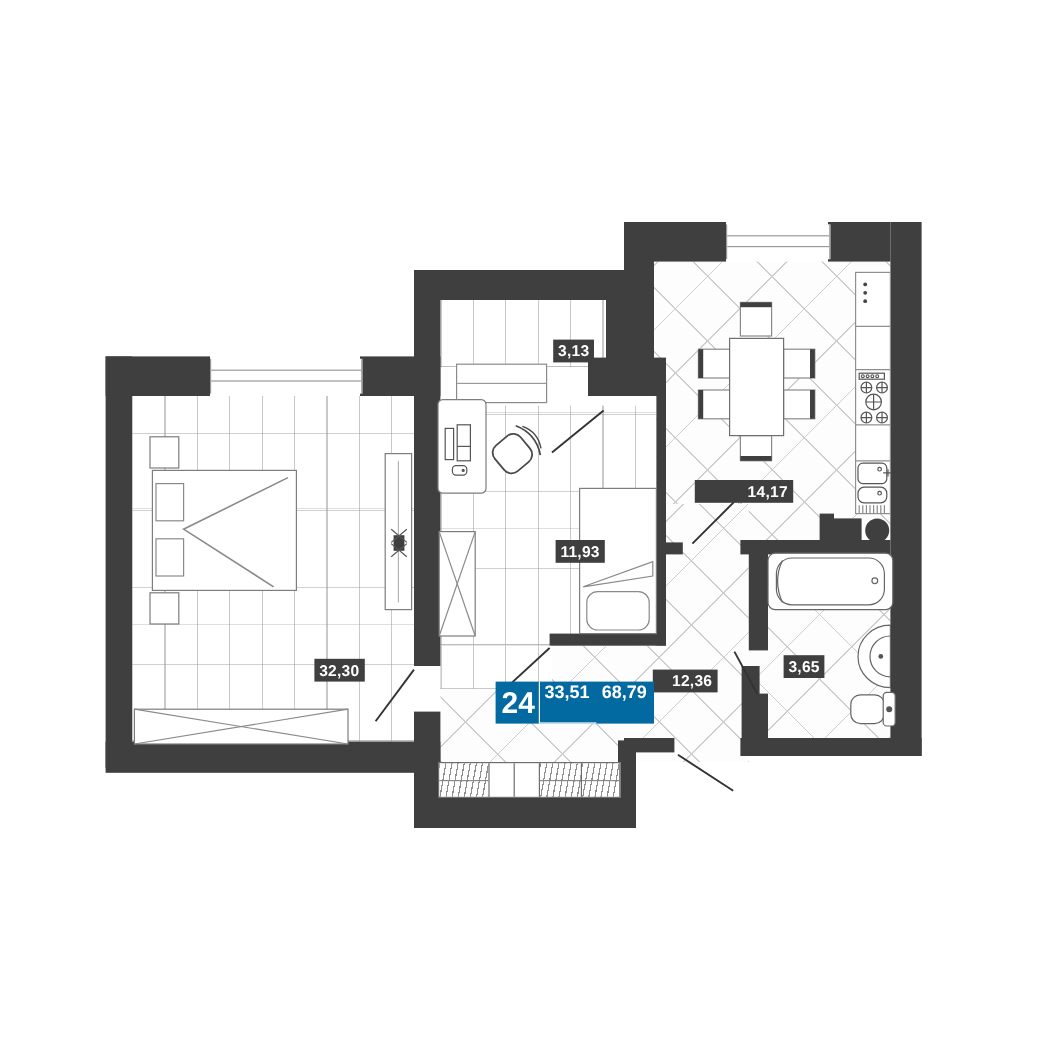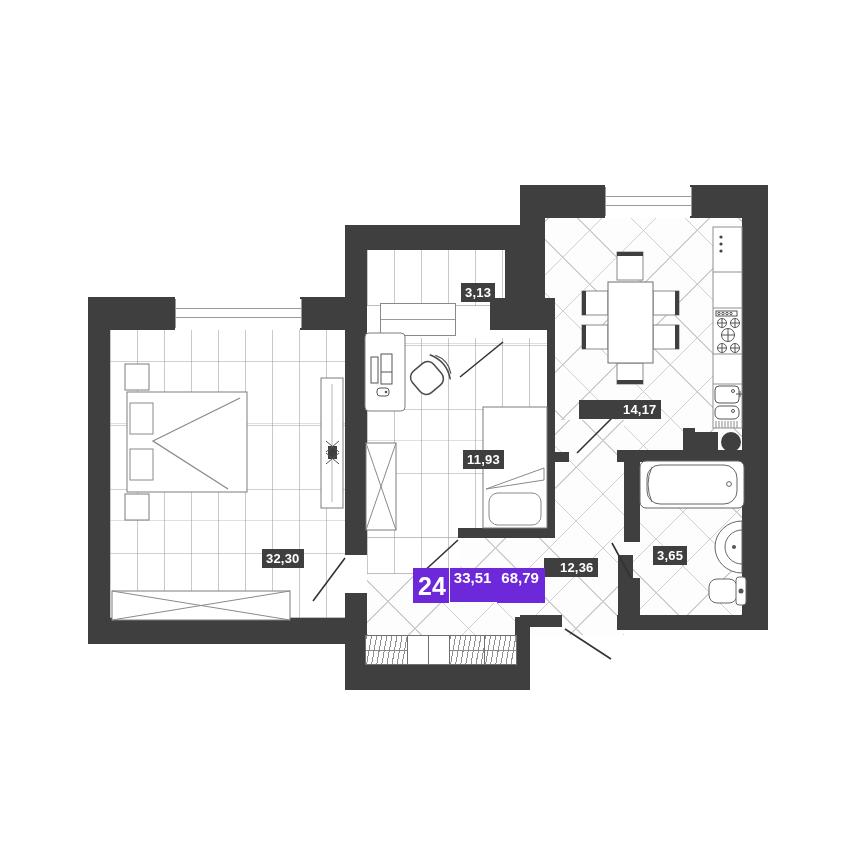--- a/index.html
+++ b/index.html
@@ -16,21 +16,21 @@
       background-color:#fdfdfd;}
   .window{position:absolute;background:
       linear-gradient(#9a9a9a,#9a9a9a) 0 33%/100% 1px no-repeat,
       linear-gradient(#9a9a9a,#9a9a9a) 0 66%/100% 1px no-repeat,#fff;
       border-left:1px solid #9a9a9a;border-right:1px solid #9a9a9a;}
   .glazing{position:absolute;background:
       linear-gradient(#9a9a9a,#9a9a9a) 0 50%/100% 1px no-repeat,#fff;
       border:1px solid #8a8a8a;}
   .badge{position:absolute;background:#3f3f3f;color:#fff;font-size:13px;font-weight:600;
       line-height:17px;padding:1px 4px;letter-spacing:.2px;}
-  .main-badge{position:absolute;left:413px;top:568px;background:#6d28d9;color:#fff;
+  .main-badge{position:absolute;left:413px;top:568px;background:#0369a1;color:#fff;
       display:flex;align-items:stretch;}
   .main-badge .num{font-size:25px;font-weight:700;padding:4px 3px 2px 5px;display:flex;align-items:center;
       border-right:1px solid #fff;}
   .main-badge .areas{display:flex;flex-direction:row;justify-content:center;}
   .main-badge .areas div{font-size:15px;font-weight:600;padding:0 6px 0 4px;line-height:19px;}
   .main-badge .areas div:first-child{border-bottom:1px solid #fff;}
   .closet{position:absolute;left:365px;top:635px;width:150px;height:28px;background:#fff;
       border:1px solid #6f6f6f;display:flex;}
   .closet .cell{border-right:1px solid #6f6f6f;height:100%;}
   .closet .cell:last-child{border-right:none;}

